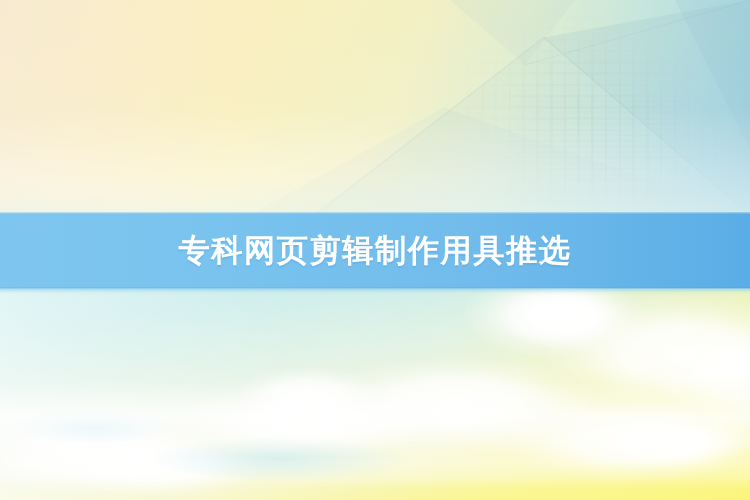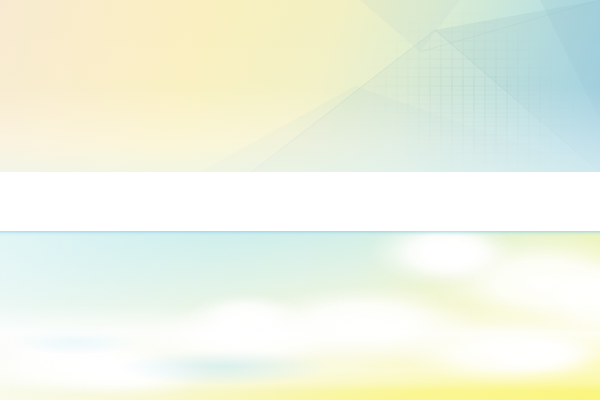--- a/index.html
+++ b/index.html
@@ -210,20 +210,23 @@
       <line x1="435" y1="30" x2="252" y2="172" stroke="rgba(150,185,195,0.16)" stroke-width="1"></line>
       <line x1="420" y1="52" x2="600" y2="0" stroke="rgba(150,185,195,0.14)" stroke-width="1"></line>
     </svg>
 
     <div class="grid-texture"></div>
     <div class="grid-texture second"></div>
 
     <div class="top-fade"></div>
   </div>
 
+  <div class="title-band">
+    <div class="title-text">专科网页剪辑制作用具推选</div>
+  </div>
 
   <div class="sky-section">
     <div class="sky-horizontal"></div>
 
     <div class="cloud" style="left:368px; top:-14px; width:150px; height:70px;"></div>
     <div class="cloud" style="left:430px; top:2px;   width:230px; height:98px;"></div>
     <div class="cloud" style="left:520px; top:26px;  width:180px; height:86px;"></div>
     <div class="cloud" style="left:398px; top:-4px;  width:110px; height:54px;"></div>
 
     <div class="cloud" style="left:250px; top:54px;  width:230px; height:72px;"></div>

